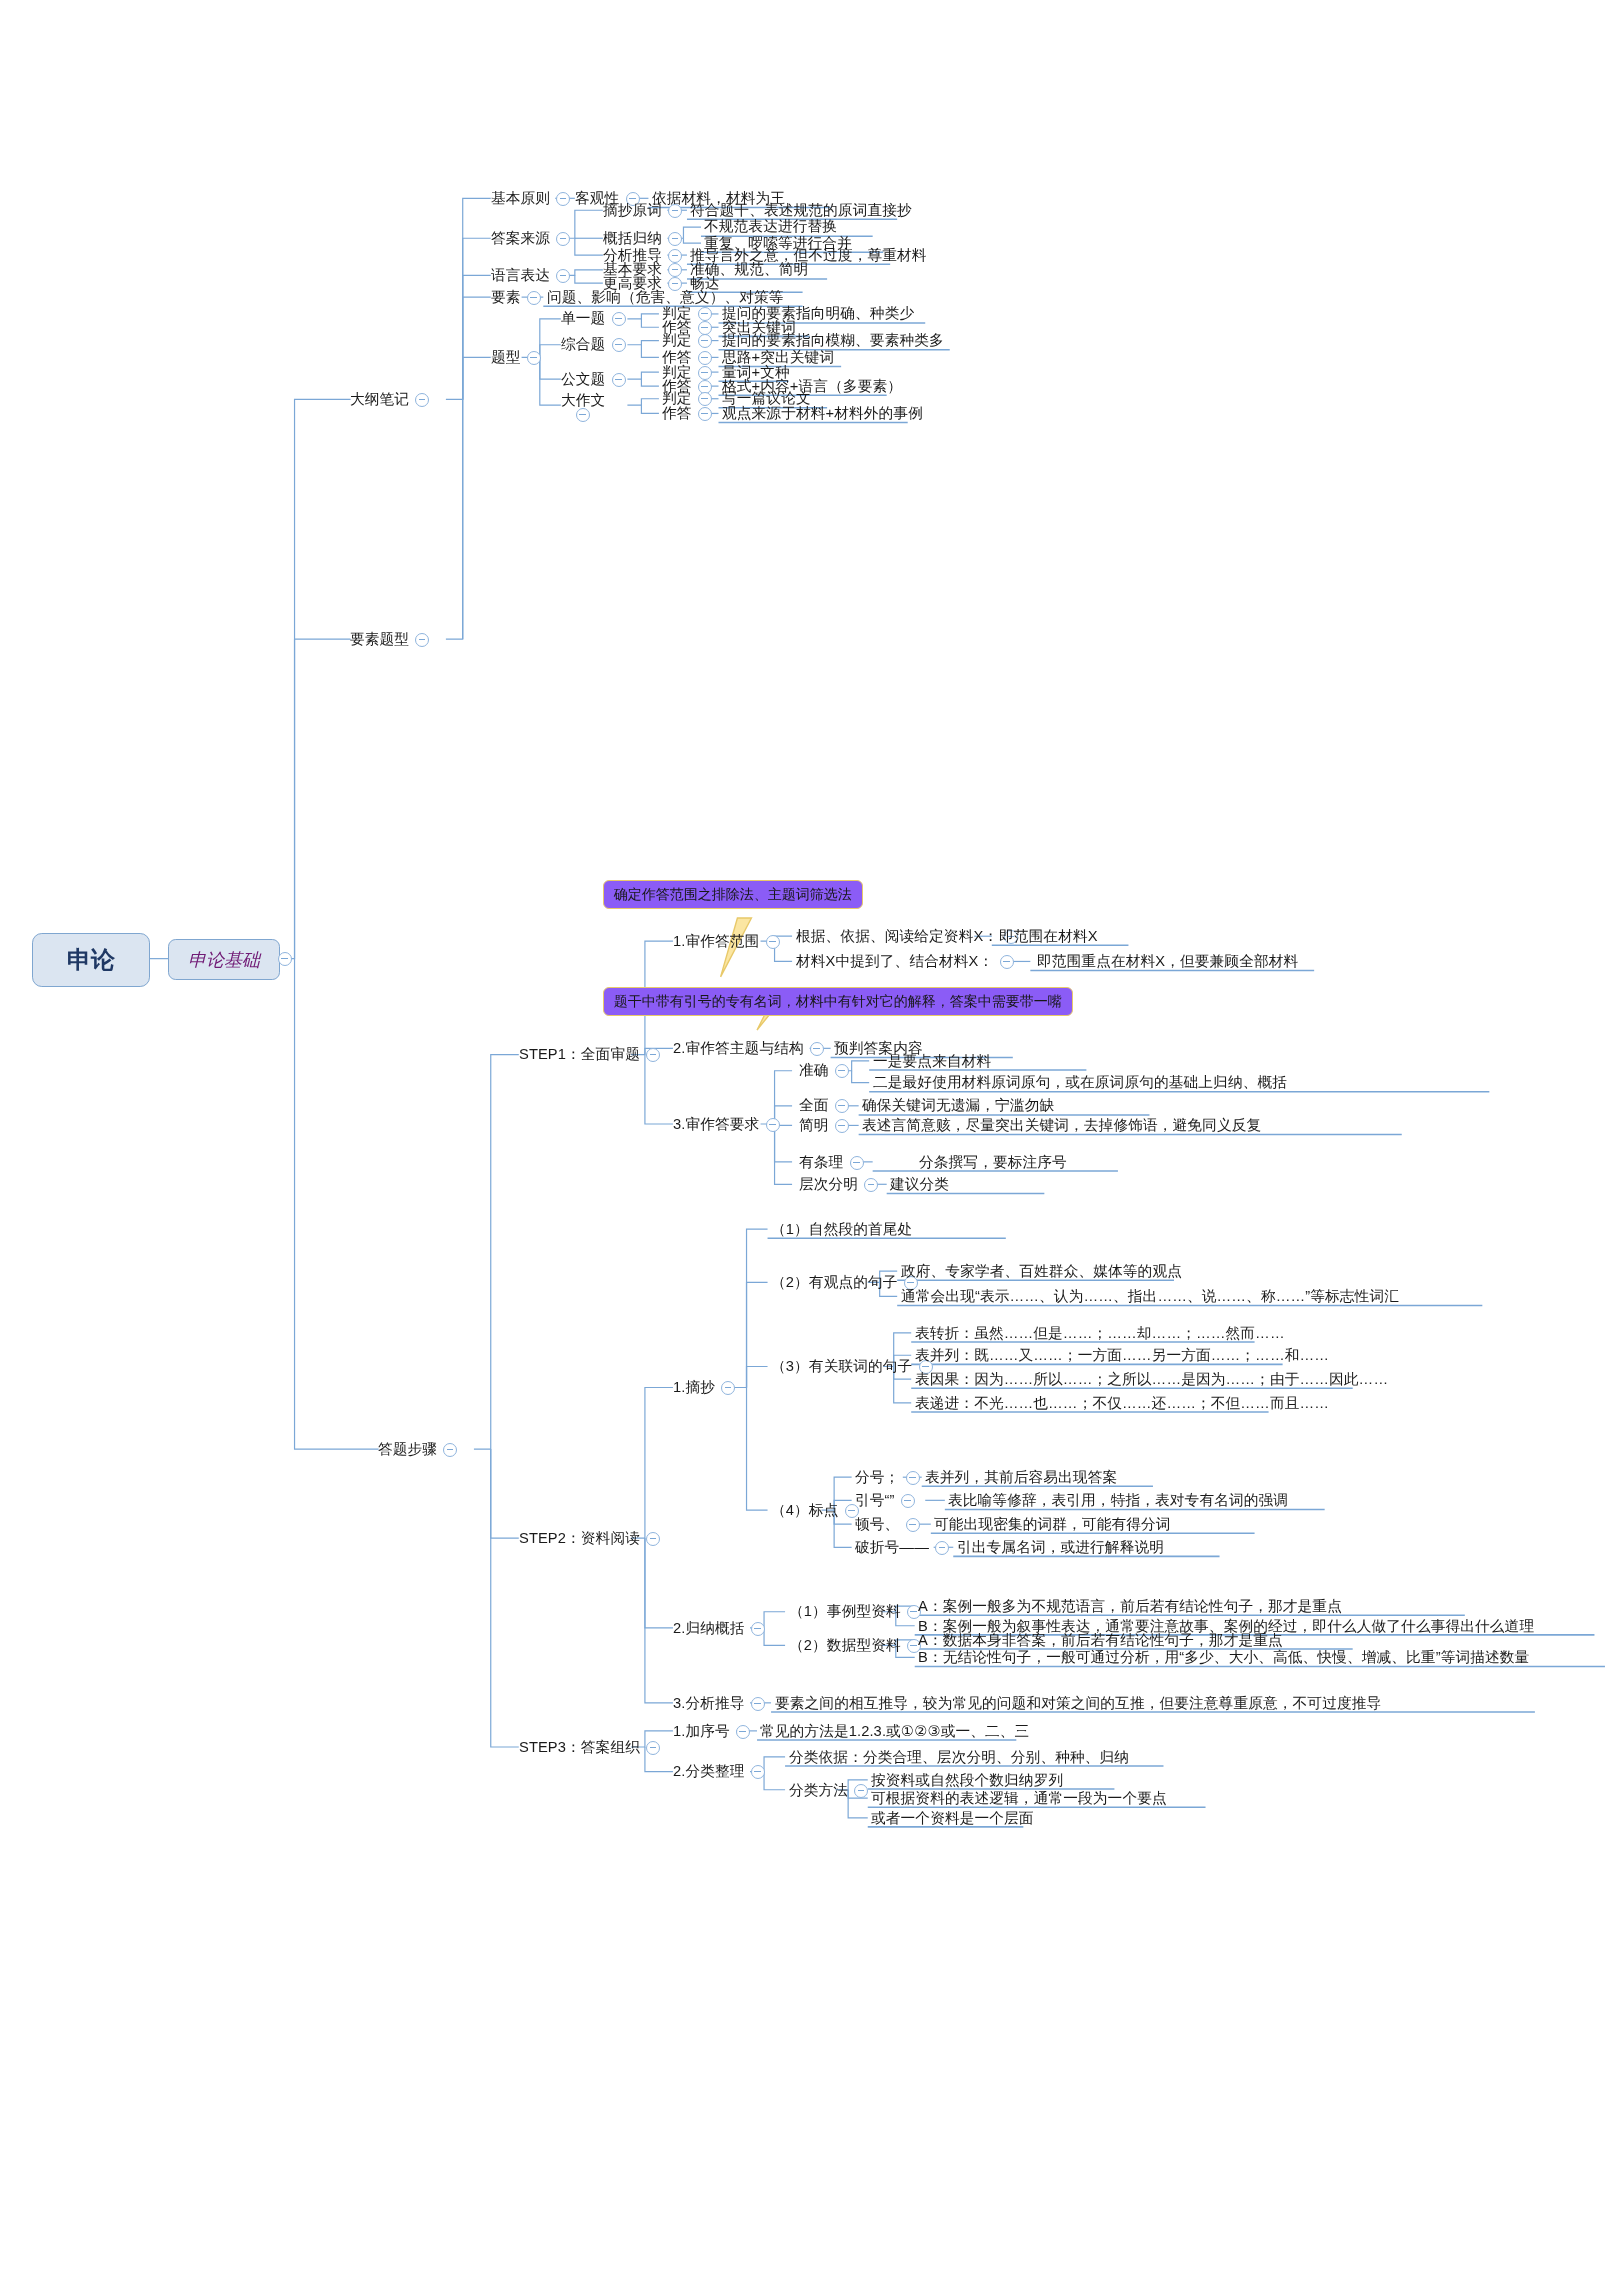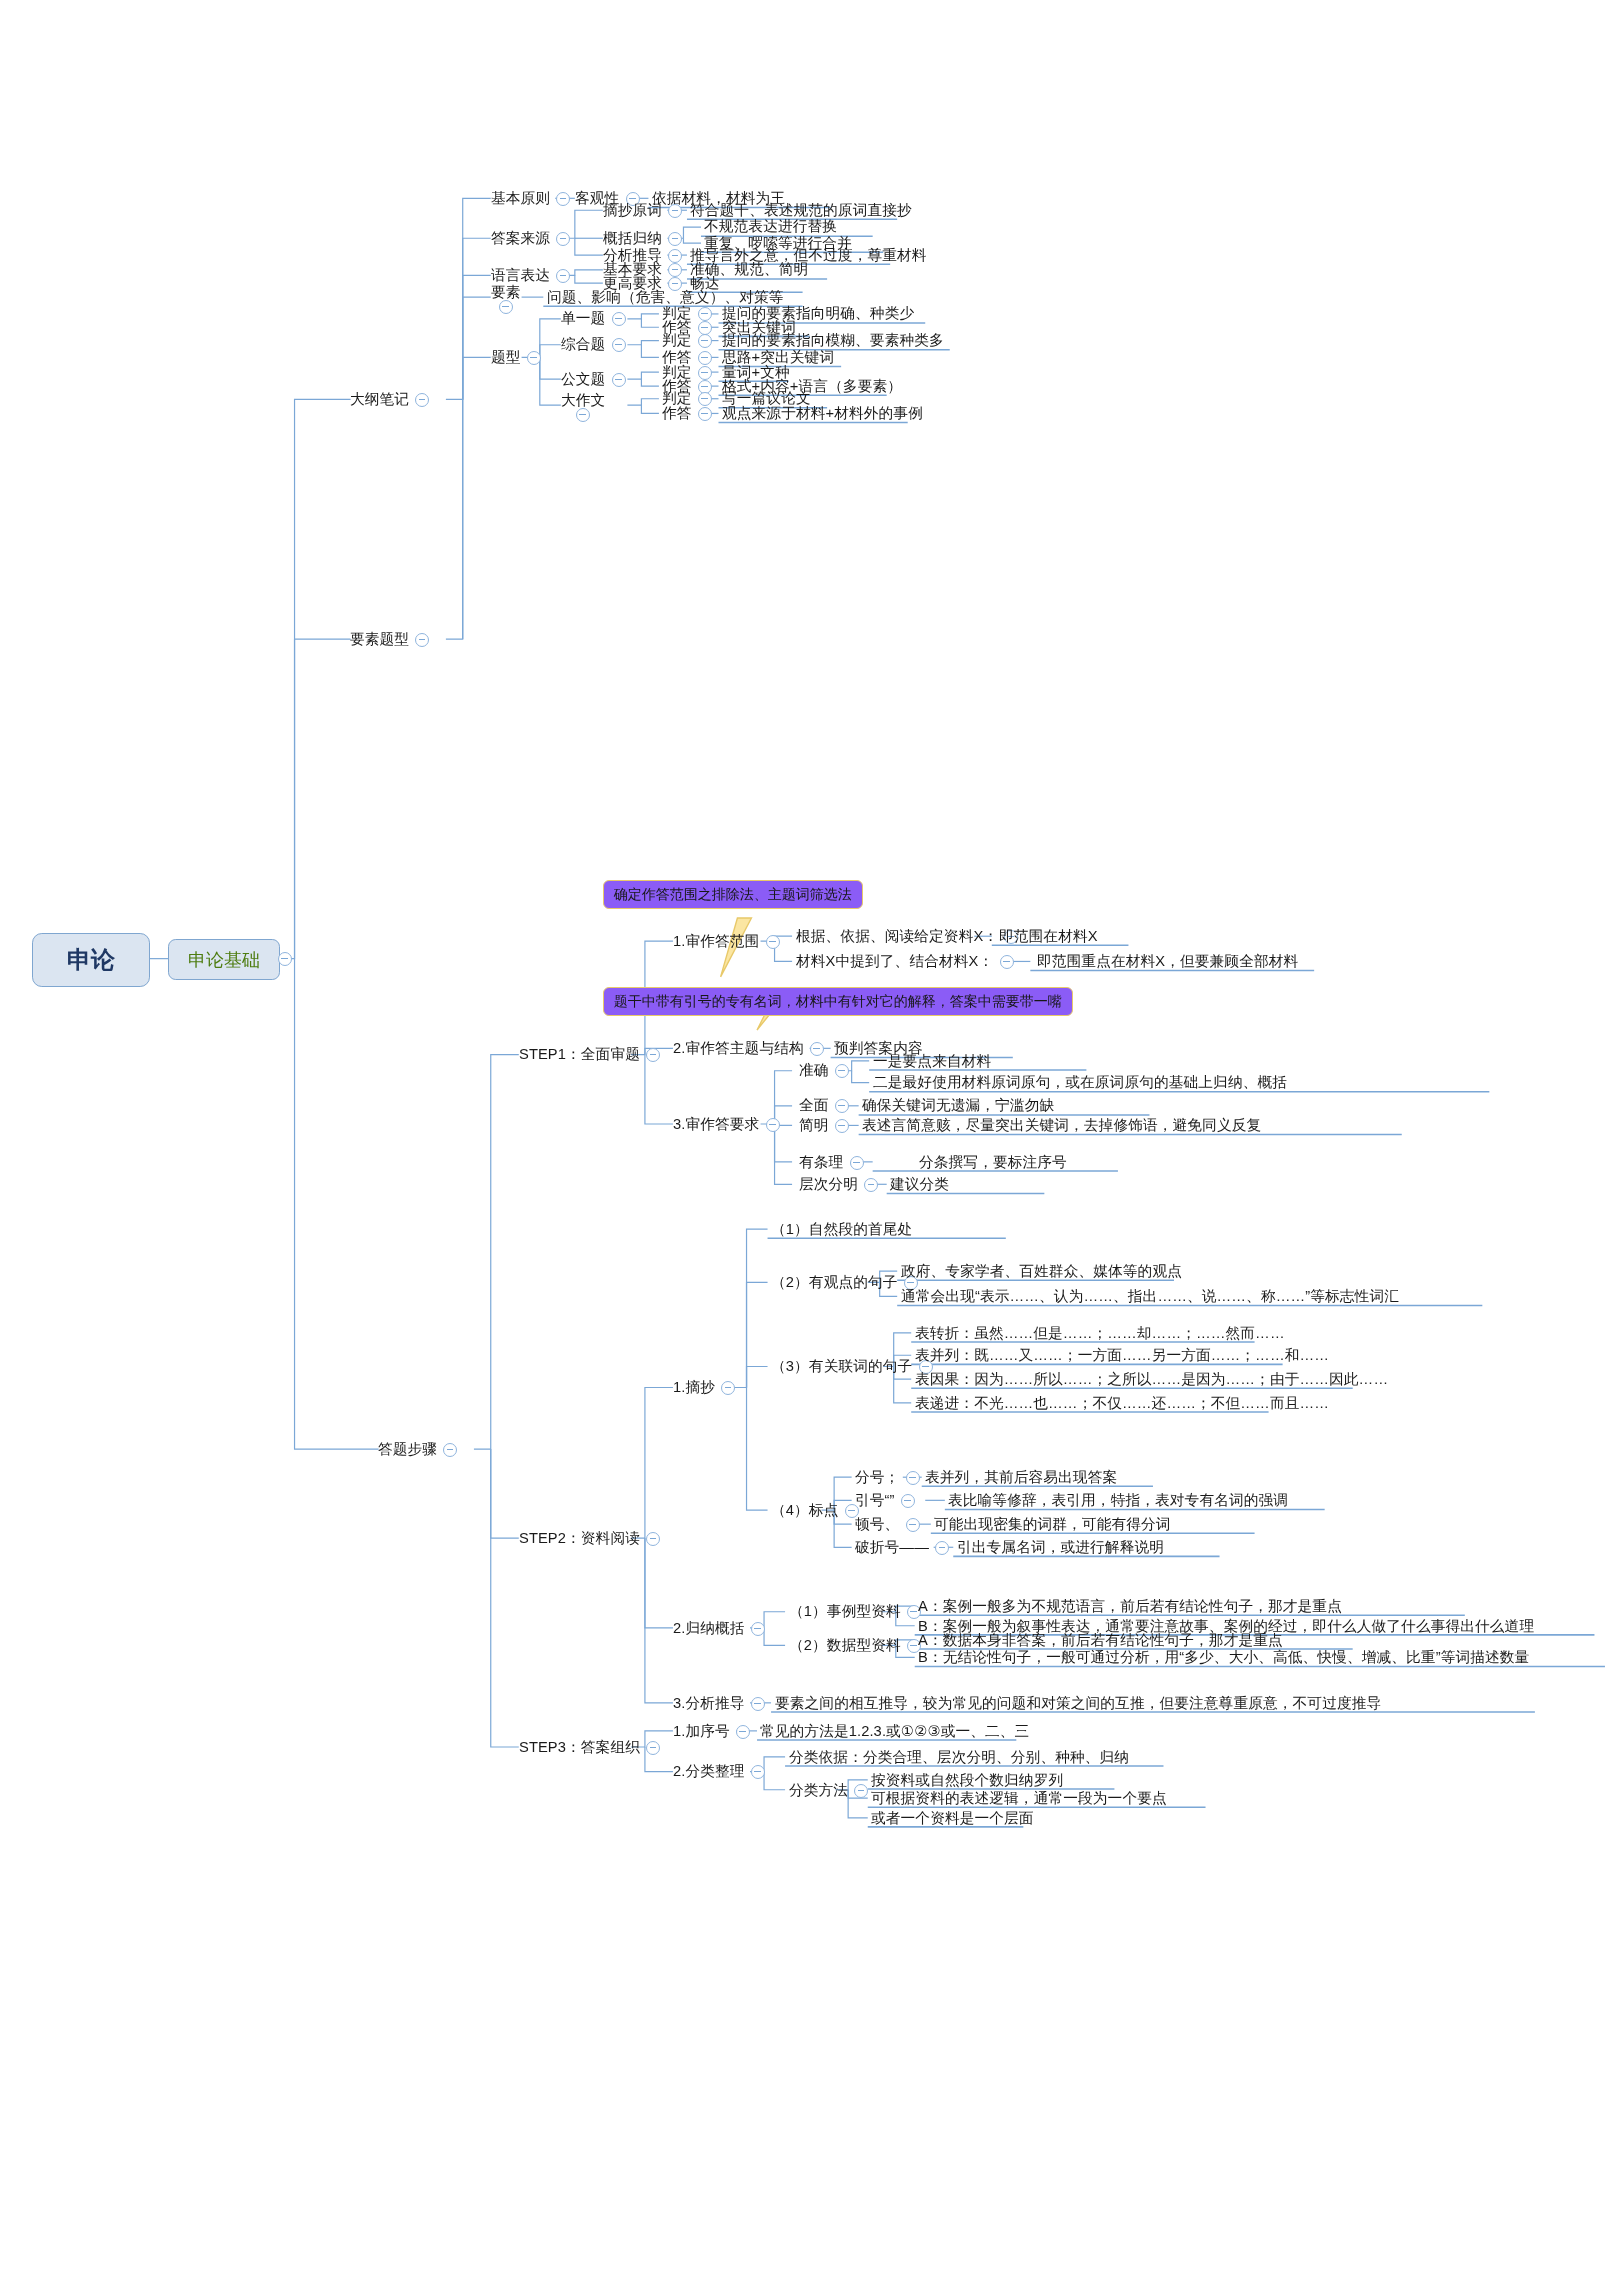--- a/index.html
+++ b/index.html
@@ -30,21 +30,21 @@
   }
 
   
   .root{
     position:absolute;background:#dbe5f1;border:1.1px solid #7fa6d0;
     border-radius:9.8px;display:flex;align-items:center;justify-content:center;
     color:#1f3864;font-weight:bold;
   }
   #root-node{left:32px;top:933px;width:116px;height:52px;font-size:24px;}
   #lvl1-node{left:168px;top:939px;width:110px;height:39px;font-size:18px;
-    background:#dbe5f1;border:1.1px solid #7fa6d0;border-radius:7.7px;font-weight:normal;color:#4d7c0f;}
+    background:#dbe5f1;border:1.1px solid #7fa6d0;border-radius:7.7px;font-weight:normal;color:#701a75;font-style:italic;}
 
   
   .callout{
     position:absolute;background:#8b5cf6;border:1.1px solid #e8c96a;
     border-radius:6px;padding:4.9px 9.8px;font-size:14px;white-space:nowrap;
     color:#171717;line-height:1.2;
   }
 </style>
 </head>
 <body>
@@ -317,21 +317,21 @@
   </div>
   <div class="node" style="left:690px;top:271px;">
     <span class="txt">畅达</span>
   </div>
 
   <div class="node" style="left:350px;top:627px;">
     <span class="txt">要素题型</span>
     <span class="toggle"></span>
   </div>
 
-  <div class="node" style="left:491px;top:285px;flex-direction:column;">
+  <div class="node" style="left:491px;top:285px;">
     <span class="txt">要素</span>
     <span class="toggle"></span>
   </div>
   <div class="node" style="left:547px;top:285px;">
     <span class="txt">问题、影响（危害、意义）、对策等</span>
   </div>
 
   <div class="node" style="left:491px;top:345px;">
     <span class="txt">题型</span>
     <span class="toggle"></span>

